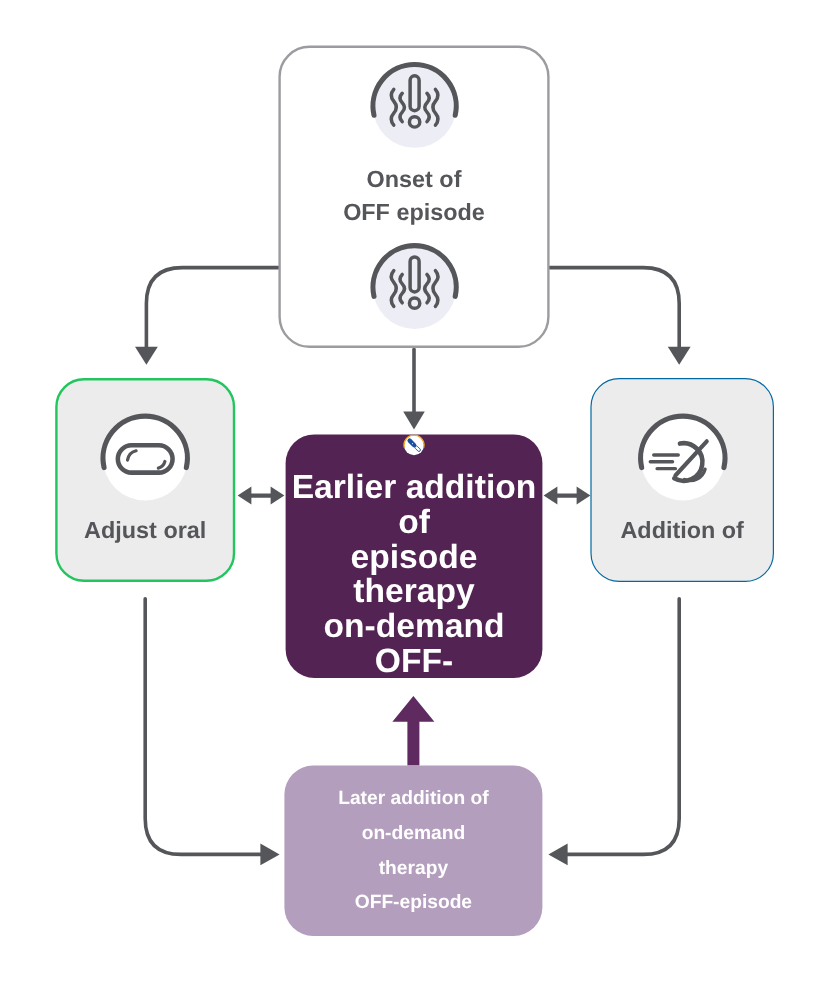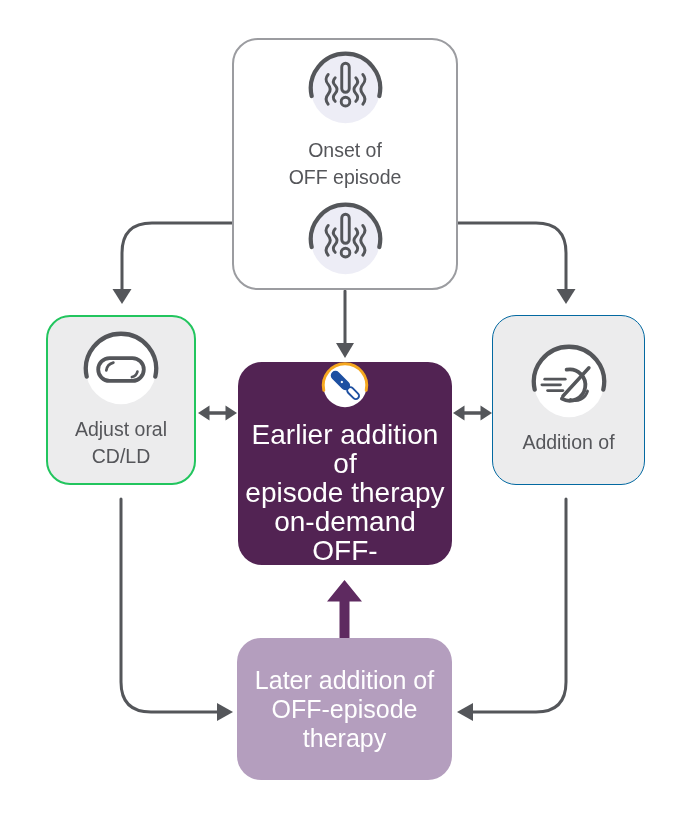--- a/index.html
+++ b/index.html
@@ -26,25 +26,25 @@
     background:#ECECED; border:1px solid #0369a1; border-radius:24px; gap:9px;
   }
   #box-earlier {
     left:238px; top:362px; width:214px; height:203px;
     background:#522353; border-radius:24px; gap:11px;
   }
   #box-later {
     left:237px; top:638px; width:215px; height:142px;
     background:#B49EBE; border-radius:24px;
   }
-  .label { font-weight:normal; }
+  .label { font-weight:bold; }
   .label .line { display:block; }
   .label-gray  { color:#55565A; font-size:19.5px; line-height:27px; }
   .label-orange{ color:#ffffff; font-size:28px;  line-height:29px; }
-  .label-white { color:#ffffff; font-size:25px;  line-height:29px; }
+  .label-white { color:#ffffff; font-size:16px;  line-height:29px; }
   .icon-svg { display:block; }
 </style>
 </head>
 <body>
 
 <div class="canvas">
 
   <svg class="connectors" viewBox="0 0 686 823">
     <g stroke="#54565A" stroke-width="3" fill="none" stroke-linecap="round" stroke-linejoin="round">
       <g>
@@ -119,21 +119,20 @@
       <circle cx="40" cy="40" r="37" fill="#ffffff"></circle>
       <path d="M 3.9 48 A 37 37 0 1 1 76.1 48" fill="none" stroke="#54565A" stroke-width="4.5" stroke-linecap="round"></path>
       <g fill="none" stroke="#54565A" stroke-linecap="round">
         <rect x="16" y="28.5" width="48" height="24" rx="12" stroke-width="4"></rect>
         <path d="M 24.5 41.5 a 10 10 0 0 1 7.5 -8.2" stroke-width="2.8"></path>
         <path d="M 51.5 48.5 a 8 8 0 0 0 5.8 -5.8" stroke-width="2.8"></path>
       </g>
     </svg>
     <div class="label label-gray">
       <span class="line">Adjust oral</span>
-      <span class="line">CD/LD</span>
     </div>
   </div>
 
   <div class="box" id="box-extenders">
     <svg class="icon-svg" width="76" height="76" viewBox="0 0 80 80">
       <circle cx="40" cy="40" r="37" fill="#ffffff"></circle>
       <path d="M 3.9 48 A 37 37 0 1 1 76.1 48" fill="none" stroke="#54565A" stroke-width="4.5" stroke-linecap="round"></path>
       <g fill="none" stroke="#54565A" stroke-linecap="round">
         <path d="M 37.5 27 A 16.5 16.5 0 1 1 32.5 57.5" stroke-width="4"></path>
         <path d="M 59.5 49.5 A 13.5 13.5 0 0 1 41.5 58.5" stroke-width="3"></path>
@@ -161,18 +160,19 @@
     <div class="label label-orange">
       <span class="line">Earlier addition of</span>
       <span class="line">episode therapy</span>
       <span class="line">on-demand OFF-</span>
     </div>
   </div>
 
   <div class="box" id="box-later">
     <div class="label label-white">
       <span class="line">Later addition of</span>
+      <span class="line">on-demand</span>
+      <span class="line">therapy</span>
       <span class="line">OFF-episode</span>
-      <span class="line">therapy</span>
     </div>
   </div>
 
 </div>
 
 </body></html>

